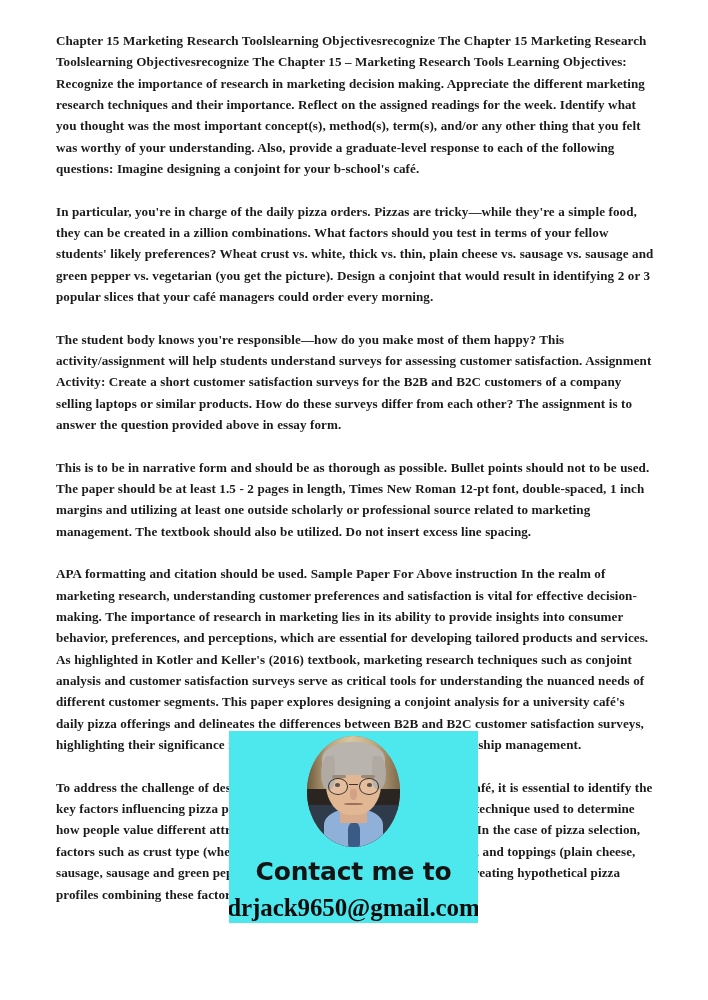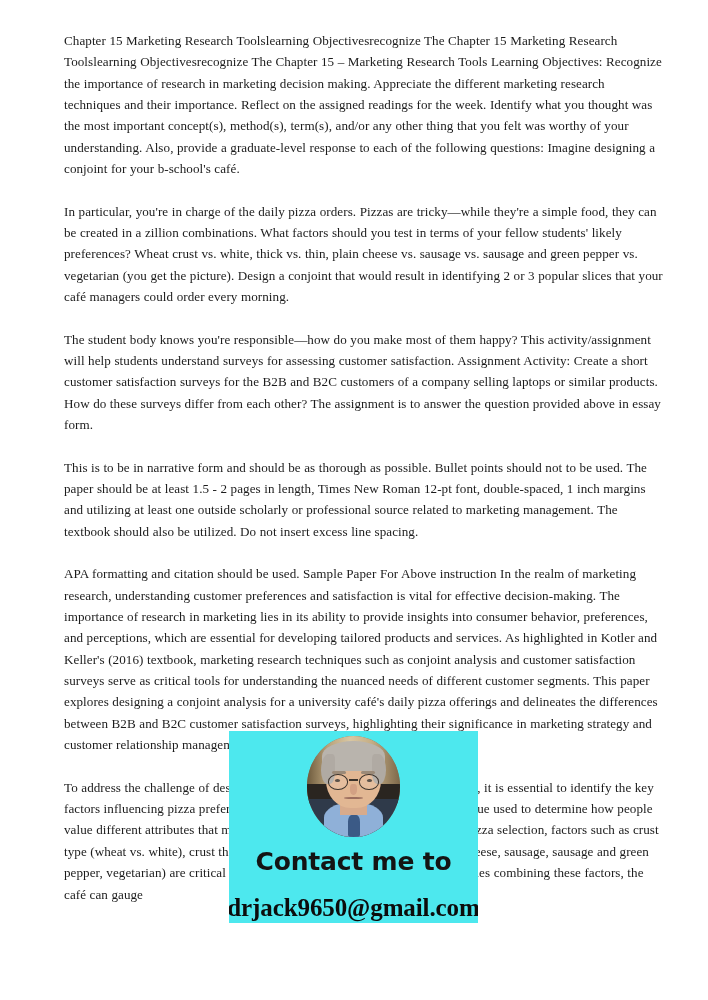--- a/index.html
+++ b/index.html
@@ -21,23 +21,24 @@
     position: absolute;
     left: 0;
     top: 0;
     width: 708px;
     height: 1000px;
     background: #ffffff;
   }
 
   #document-body {
     position: absolute;
-    left: 64px;
+    left: 56px;
     top: 30px;
     width: 599px;
+    font-weight: bold;
   }
 
   .doc-paragraph {
     font-family: "Liberation Serif", "DejaVu Serif", serif;
     font-size: 13.1px;
     line-height: 21.35px;
     color: #1b1b1b;
     text-align: left;
     margin: 0 0 21.3px 0;
     word-spacing: 0.15px;
@@ -155,21 +156,21 @@
     letter-spacing: -0.2px;
   }
   #contact-line-1 { margin-top: 10px; }
   #contact-email {
     font-family: "Liberation Serif", "DejaVu Serif", serif;
     font-weight: 700;
     font-size: 25px;
     line-height: 30px;
     color: #0c0c0c;
     text-align: center;
-    margin-top: 16px;
+    margin-top: 6px;
     letter-spacing: -0.1px;
   }
 </style>
 </head>
 <body>
 
 <div id="document-page">
   <div id="document-body">
     <p class="doc-paragraph">Chapter 15 Marketing Research Toolslearning Objectivesrecognize The Chapter 15 Marketing Research Toolslearning Objectivesrecognize The Chapter 15 – Marketing Research Tools Learning Objectives: Recognize the importance of research in marketing decision making. Appreciate the different marketing research techniques and their importance. Reflect on the assigned readings for the week. Identify what you thought was the most important concept(s), method(s), term(s), and/or any other thing that you felt was worthy of your understanding. Also, provide a graduate-level response to each of the following questions: Imagine designing a conjoint for your b-school's café.</p>
     <p class="doc-paragraph">In particular, you're in charge of the daily pizza orders. Pizzas are tricky—while they're a simple food, they can be created in a zillion combinations. What factors should you test in terms of your fellow students' likely preferences? Wheat crust vs. white, thick vs. thin, plain cheese vs. sausage vs. sausage and green pepper vs. vegetarian (you get the picture). Design a conjoint that would result in identifying 2 or 3 popular slices that your café managers could order every morning.</p>

